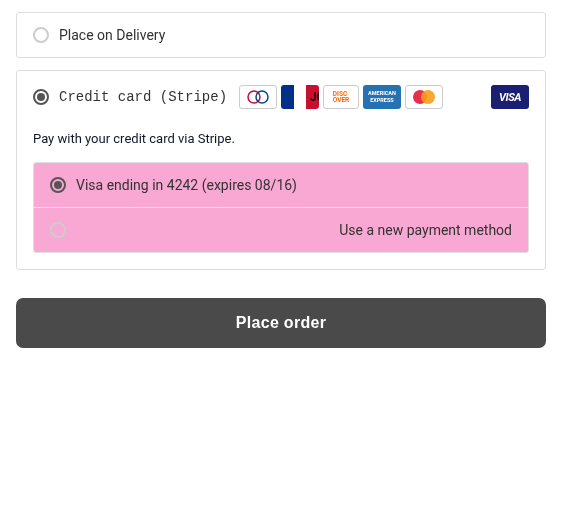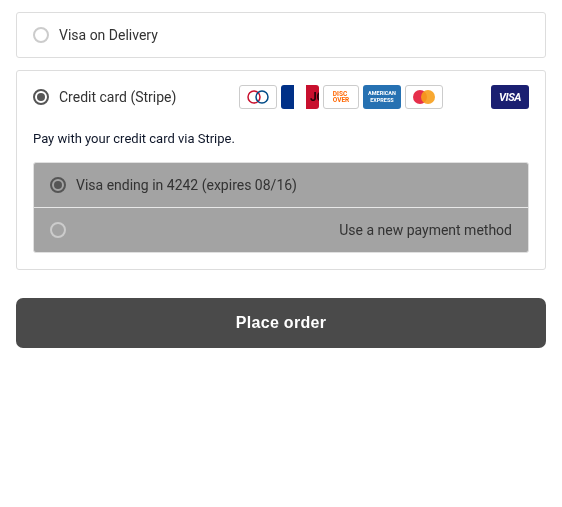--- a/index.html
+++ b/index.html
@@ -45,20 +45,21 @@
     .payment-option-credit-header {
       padding: 14px 16px;
       display: flex;
       align-items: center;
       justify-content: space-between;
     }
 
     .payment-option-credit-header .left {
       display: flex;
       align-items: center;
+      font-family: Liberation Mono, monospace;
     }
 
     .radio-btn {
       width: 16px;
       height: 16px;
       border-radius: 50%;
       border: 2px solid #ccc;
       margin-right: 10px;
       display: flex;
       align-items: center;
@@ -101,21 +102,21 @@
       color: white;
     }
 
     .stripe-description {
       padding: 8px 16px 16px 16px;
       font-size: 13px;
       color: #0f172a;
     }
 
     .saved-methods {
-      background: #a3a3a3;
+      background: #f9a8d4;
       border: 1px solid #e0e0e0;
       border-radius: 3px;
       margin: 0 16px 16px 16px;
     }
 
     .saved-method-item {
       padding: 14px 16px;
       display: flex;
       align-items: center;
       border-bottom: 1px solid #e8e8e8;
@@ -144,21 +145,21 @@
       letter-spacing: 0.3px;
     }
   </style>
 </head>
 <body>
 
 <div class="page-container">
 
   <div class="payment-option">
     <div class="radio-btn"></div>
-    <span class="option-label">Visa on Delivery</span>
+    <span class="option-label">Place on Delivery</span>
   </div>
 
   <div class="payment-option-credit">
     <div class="payment-option-credit-header">
       <div class="left">
         <div class="radio-btn selected"></div>
         <span class="option-label">Credit card (Stripe)</span>
       </div>
       <div class="card-icons">
 

